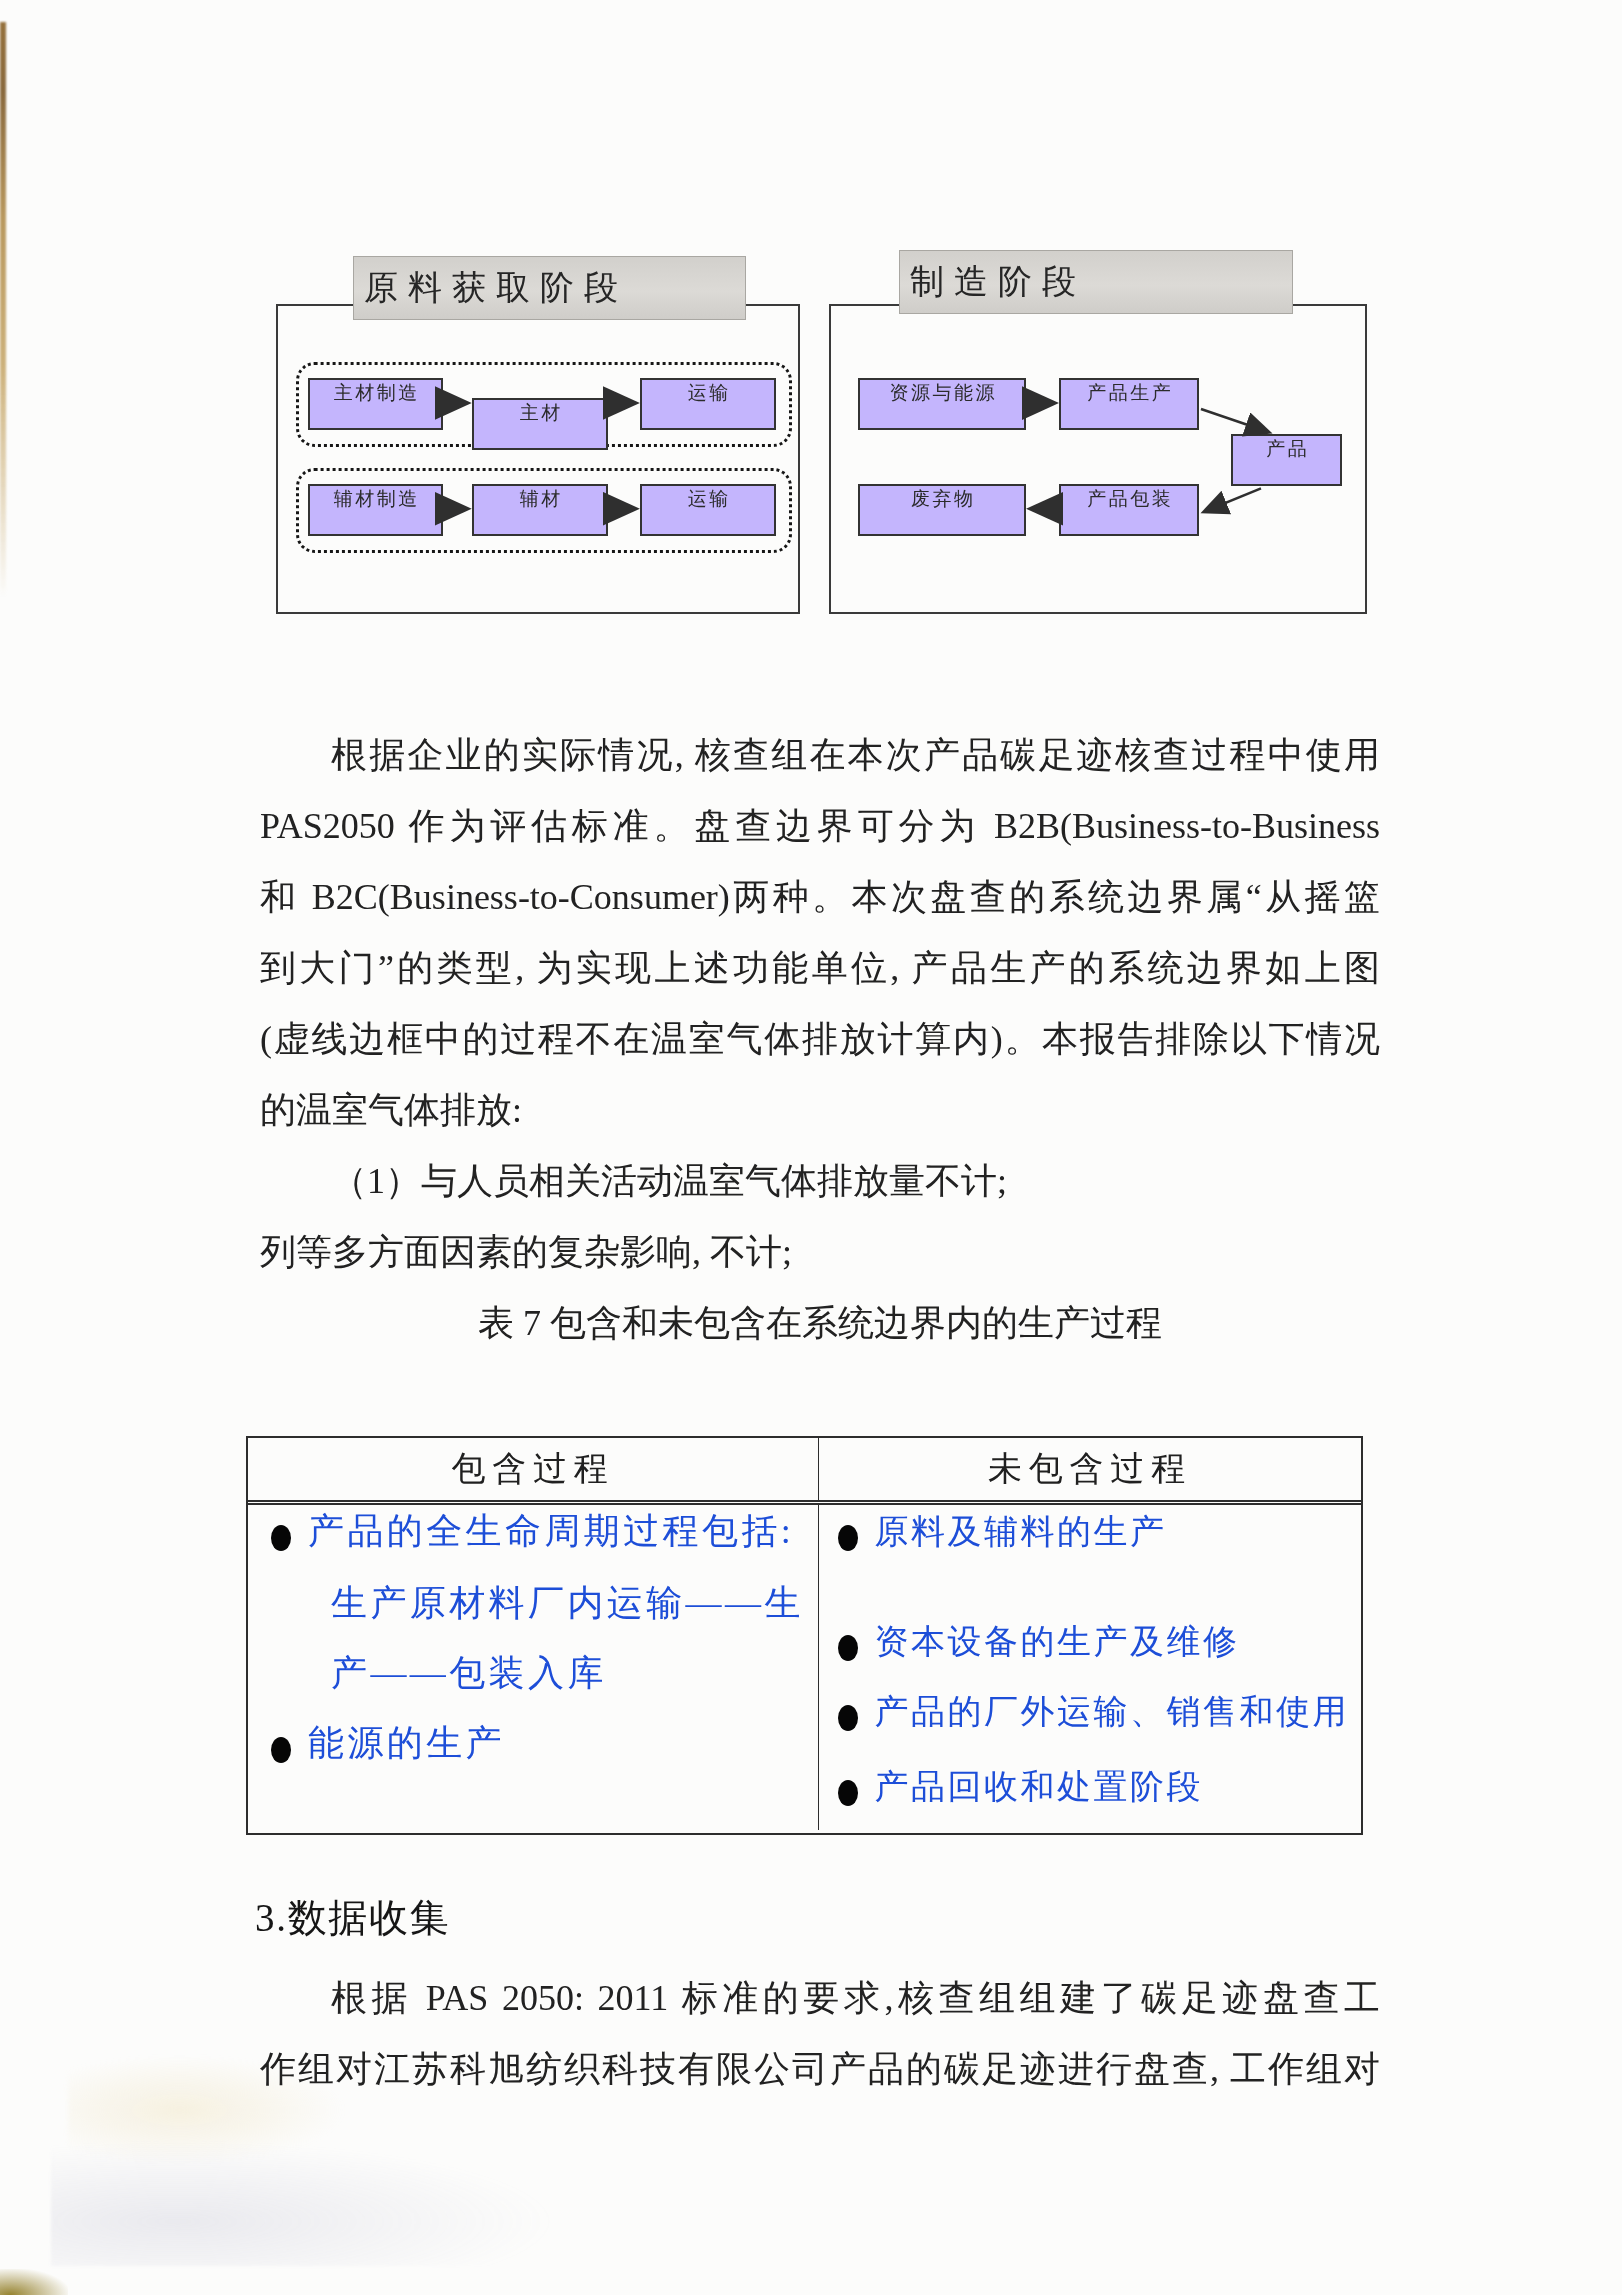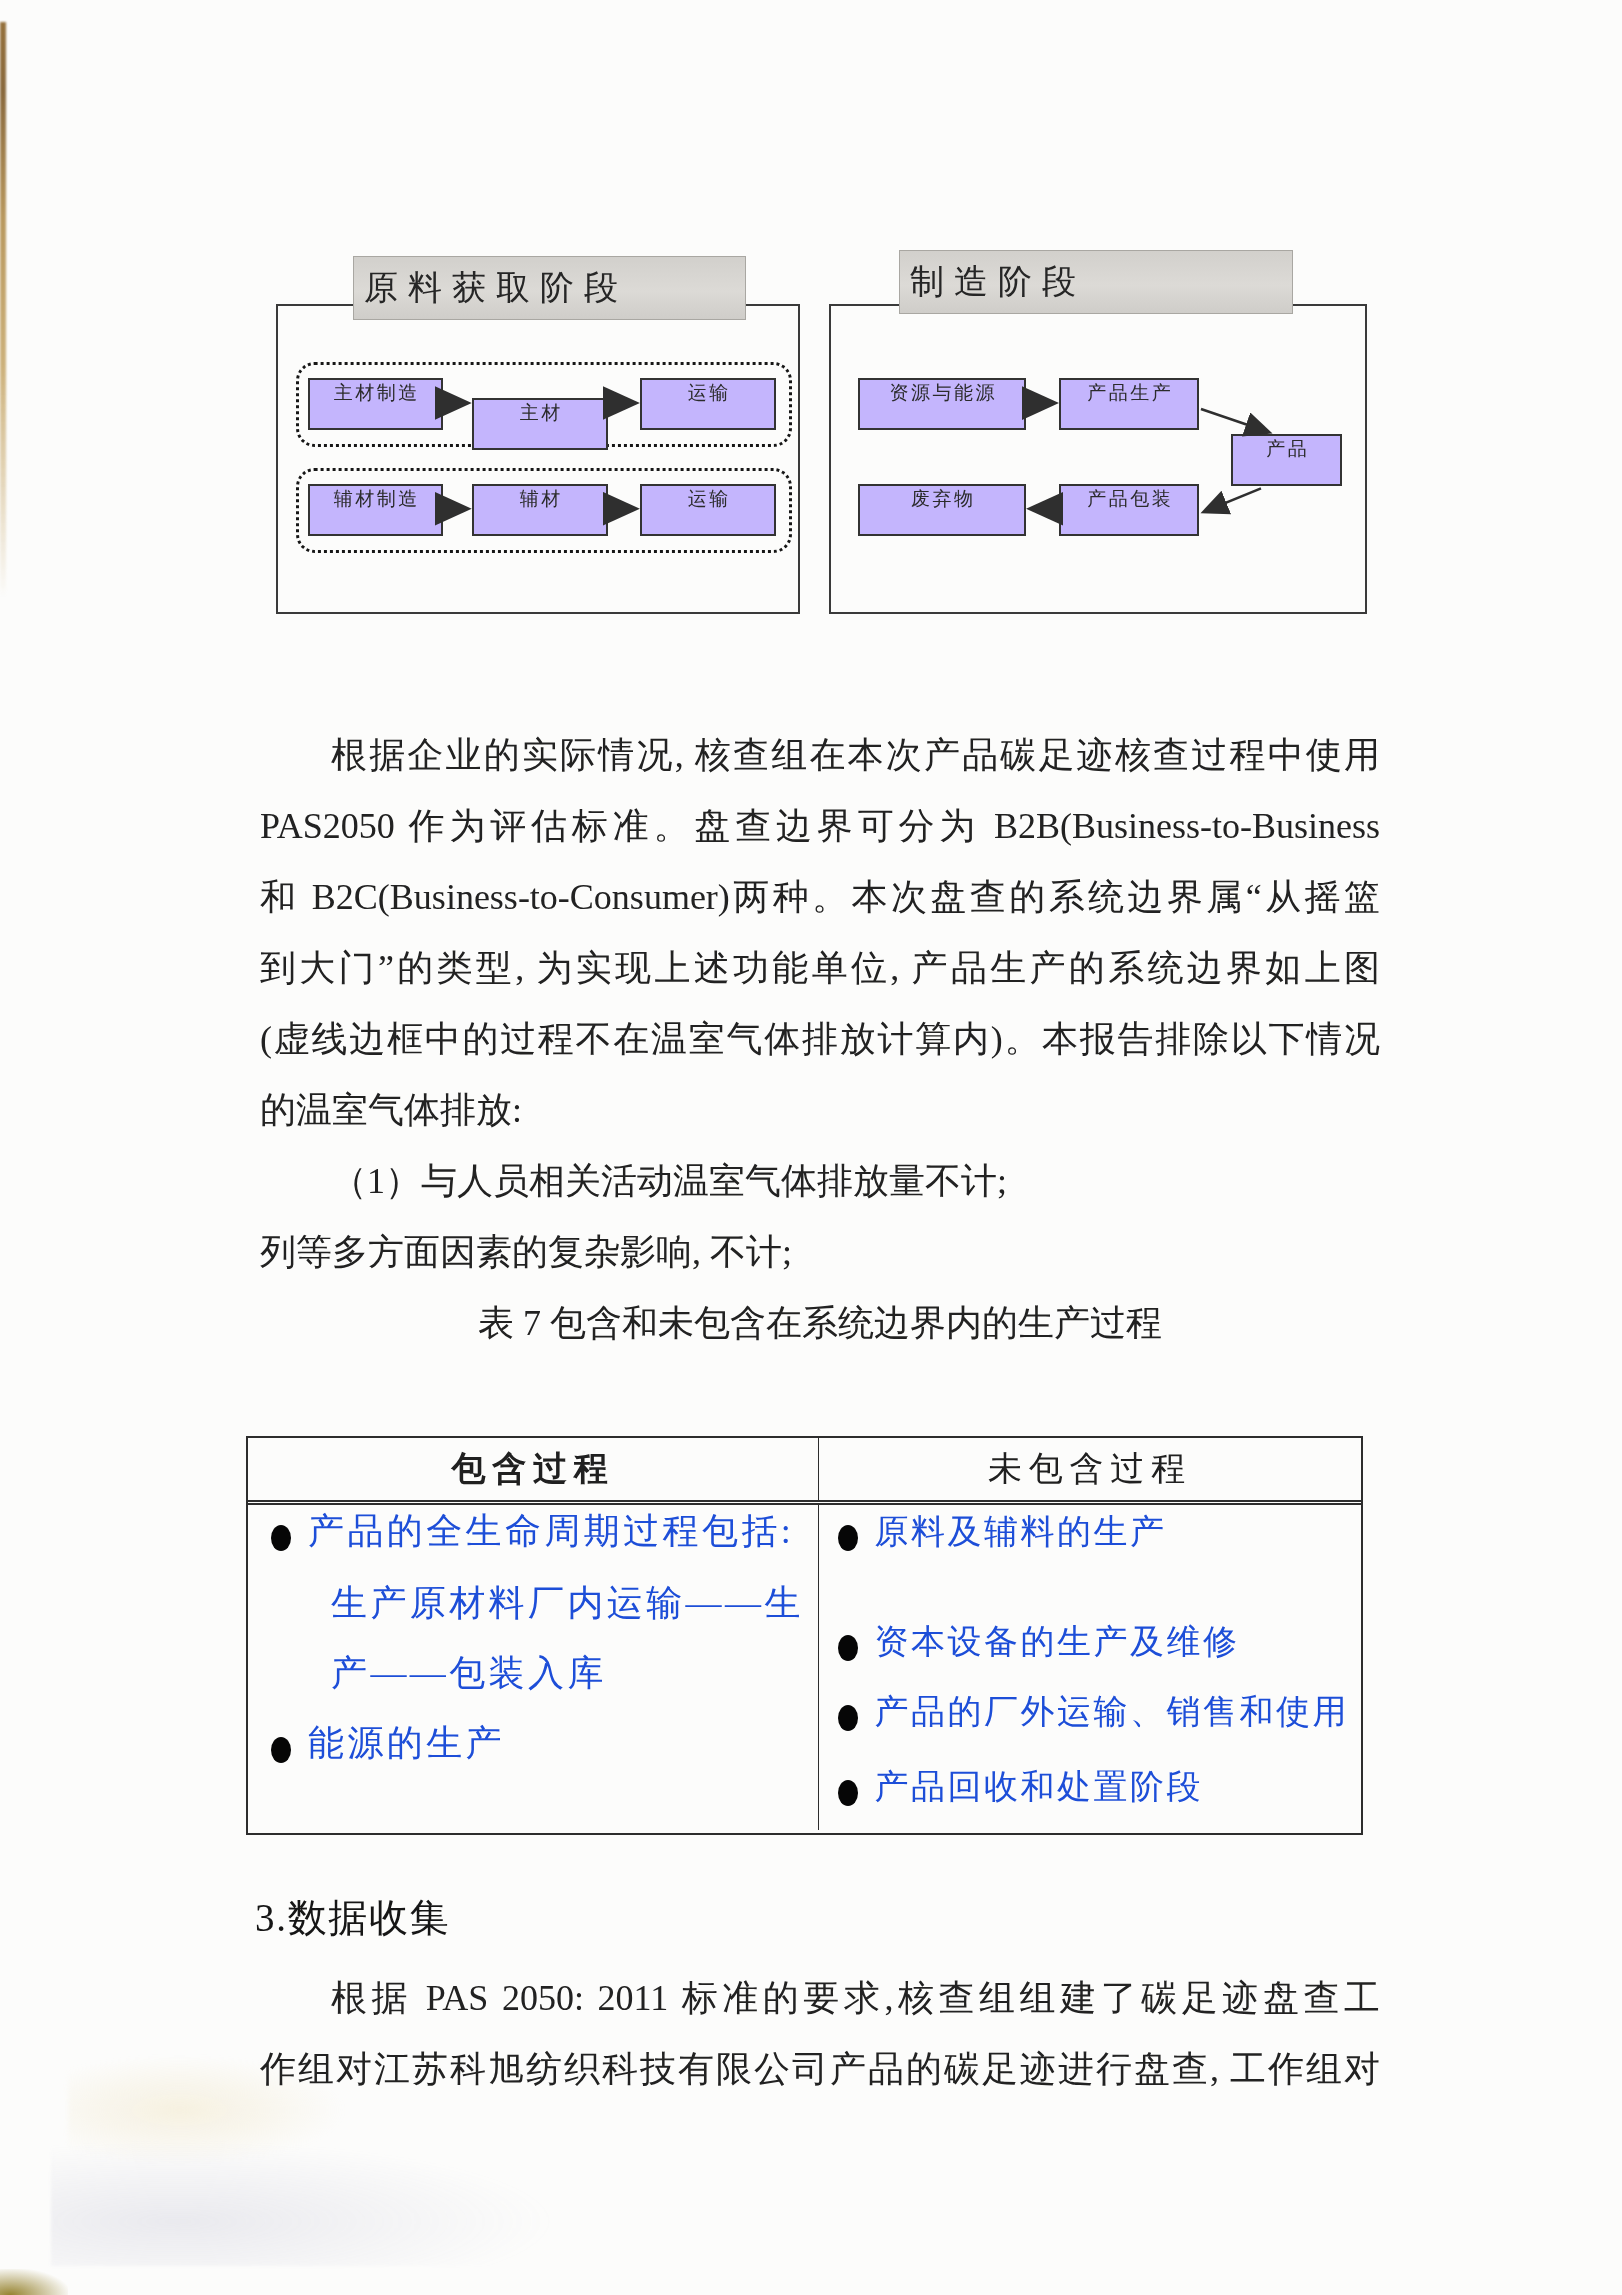--- a/index.html
+++ b/index.html
@@ -39,21 +39,21 @@
   .line { height:71px; line-height:71px; font-size:36px; color:#222;
     white-space:nowrap; }
   .line.j { text-align:justify; text-align-last:justify; white-space:normal; }
   .line.ind { padding-left:71px; }
   .line.center { text-align:center; text-align-last:center; }
   
   .tbl { position:absolute; left:246px; top:1436px; width:1117px; height:399px;
     border:2.5px solid #2d2d2d; }
   .tbl-head { display:flex; height:67px; border-bottom:5px double #2d2d2d; }
   .tbl-head .hc { line-height:62px; text-align:center; font-size:34px; letter-spacing:6.8px; color:#202020; }
-  .hc.c1 { width:572px;font-weight:bold; }
+  .hc.c1 { width:572px; }
   .hc.c2 { width:545px; border-left:1.7px solid #2d2d2d; }
   .tbl-body { position:relative; height:325px; display:flex; }
   .bc { position:relative; height:100%; }
   .bc.c1 { width:572px; }
   .bc.c2 { width:545px; border-left:1.7px solid #2d2d2d; }
   .ti { position:absolute; display:flex; align-items:flex-end;
     font-size:36px; line-height:39px; color:#1d4ed8; letter-spacing:3.4px; white-space:nowrap; }
   .bc.c2 .ti { font-size:34px; letter-spacing:2.5px; }
   .bullet { width:20px; height:26px; background:#060606; border-radius:50%;
     flex-shrink:0; margin:6px 17px 0 0; }

